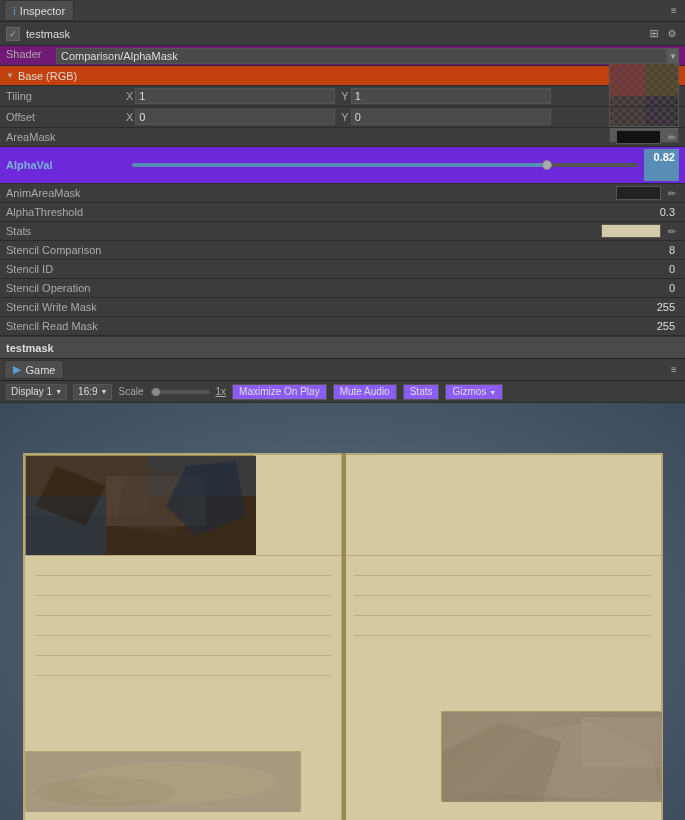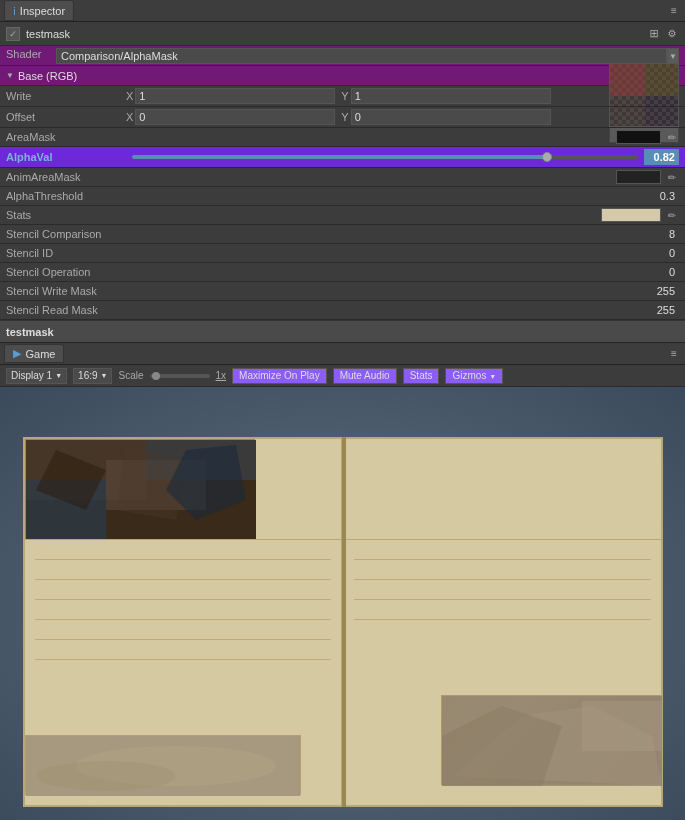--- a/index.html
+++ b/index.html
@@ -119,21 +119,21 @@
       border: 1px solid #555;
       display: flex;
       align-items: center;
       justify-content: center;
       color: #aaa;
       font-size: 9px;
     }
 
     
     .section-header {
-      background: #701a75;
+      background: #c2410c;
       padding: 3px 6px;
       font-size: 11px;
       color: #ddd;
       border-bottom: 1px solid #2a2a2a;
       display: flex;
       align-items: center;
       height: 20px;
     }
 
     .section-header::before {
@@ -240,21 +240,21 @@
       border: 1px solid #888;
     }
 
     .prop-value {
       background: #5a8db5;
       color: #fff;
       padding: 1px 4px;
       font-size: 11px;
       min-width: 35px;
       text-align: right;
-      height: 16px;
+      height: 32px;
       line-height: 14px;
     }
 
     .prop-value-plain {
       color: #ddd;
       padding: 1px 4px;
       font-size: 11px;
     }
 
     .pencil-btn {
@@ -545,21 +545,21 @@
         <rect width="35" height="32" fill="#7a3a3a" opacity="0.8"></rect>
         <rect x="35" width="35" height="32" fill="#5a4a2a" opacity="0.7"></rect>
         <rect y="32" width="35" height="32" fill="#4a3a3a" opacity="0.6"></rect>
         <rect x="35" y="32" width="35" height="32" fill="#3a2a3a" opacity="0.5"></rect>
       </svg>
     </div>
     <div class="select-btn">Select</div>
   </div>
 
   <div class="property-row" style="padding-right: 85px;">
-    <span class="prop-label">Write</span>
+    <span class="prop-label">Tiling</span>
     <div class="prop-group">
       <span class="prop-x-label">X</span>
       <input class="prop-input" type="text" style="width: 200px;" value="1">
       <span class="prop-x-label" style="margin-left:6px;">Y</span>
       <input class="prop-input" type="text" style="width: 200px;" value="1">
     </div>
   </div>
 
   <div class="property-row" style="padding-right: 85px;">
     <span class="prop-label">Offset</span>

